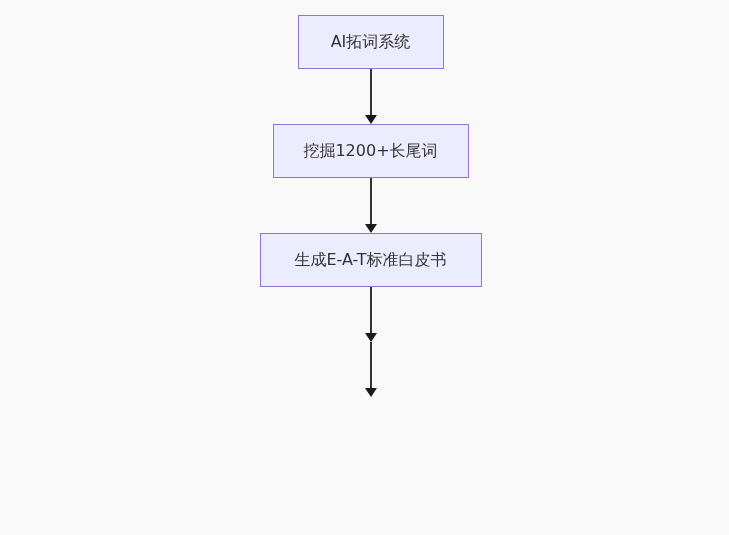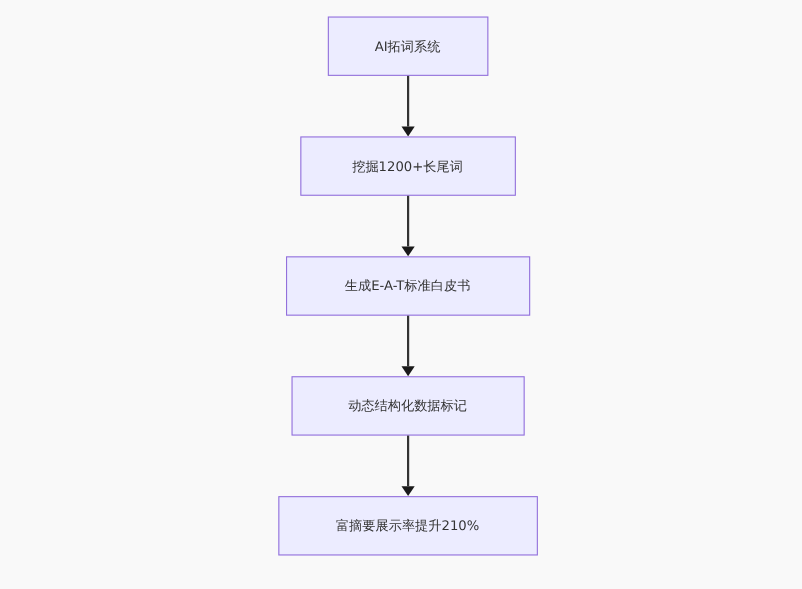--- a/index.html
+++ b/index.html
@@ -21,21 +21,21 @@
   .node {
     height: 54px;
     display: flex;
     align-items: center;
     justify-content: center;
     padding: 0 20px;
     white-space: nowrap;
     background: var(--node-fill, #ECECFF);
     border: 1px solid var(--node-border, #9370DB);
     color: var(--text-color, #333333);
-    font-size: 12px;
+    font-size: 16px;
     line-height: 1;
   }
   .node.n1 { min-width: 146px; }
   .node.n2 { min-width: 196px; text-align: right; }
   .node.n3 { min-width: 222px; text-align: right; }
   .node.n4 { min-width: 212px; }
   .node.n5 { min-width: 236px; }
   .arrow {
     height: 55px;
     width: 14px;
@@ -74,22 +74,20 @@
     <div class="head"></div>
   </div>
 
   <div class="node n3">生成E-A-T标准白皮书</div>
 
   <div class="arrow">
     <div class="shaft"></div>
     <div class="head"></div>
   </div>
 
-  <div class="node n4">动态结构化数据标记</div>
 
   <div class="arrow">
     <div class="shaft"></div>
     <div class="head"></div>
   </div>
 
-  <div class="node n5">富摘要展示率提升210%</div>
 
 </div>
 
 </body></html>

